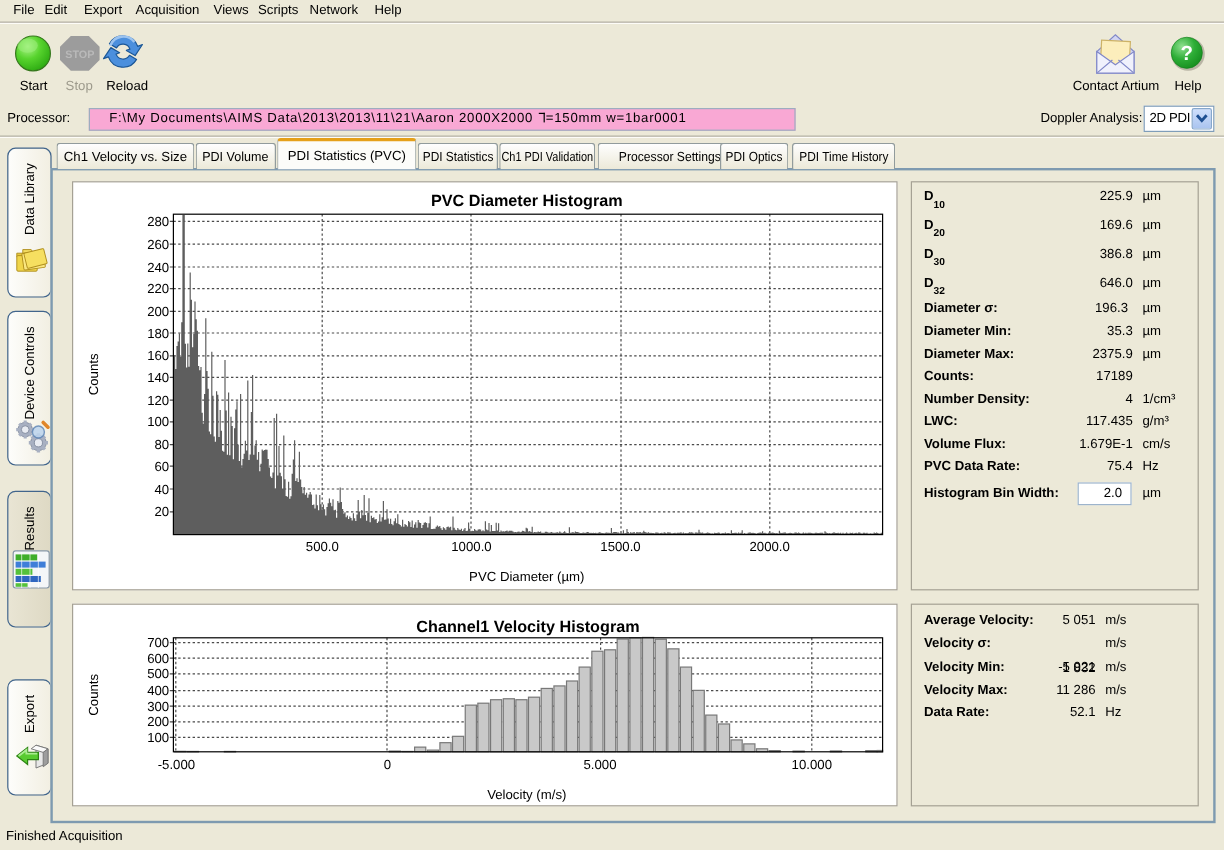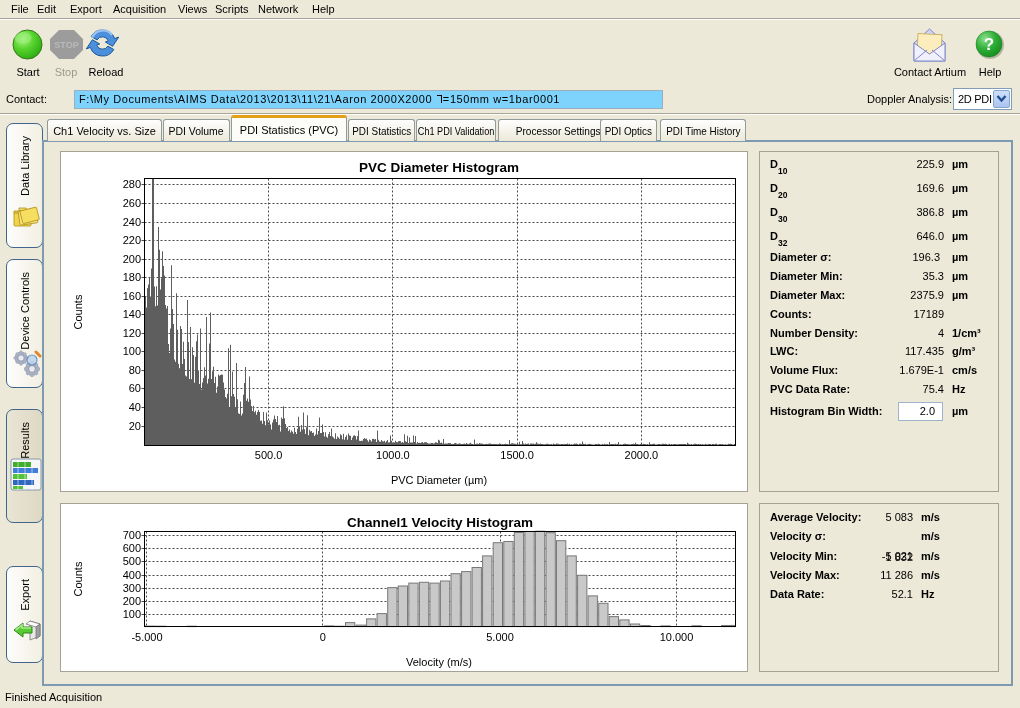--- a/index.html
+++ b/index.html
@@ -10,22 +10,22 @@
 
 
 #menubar { position:absolute; left:0; top:0; width:1020px; height:18px; }
 #menubar span { position:absolute; top:2.5px; font-size:11px; }
 
 
 .tlabel { position:absolute; top:66px; font-size:11px; text-align:center; }
 
 
 #locfield { position:absolute; left:74px; top:90px; width:589px; height:19px;
-  background:#7dd3fc; border:1px solid #9dadc0; font-size:11px; line-height:17px;
-  padding-left:4px; white-space:nowrap; overflow:hidden; letter-spacing:0.6px; }
+  background:#f9a8d4; border:1px solid #9dadc0; font-size:11px; line-height:17px;
+  padding-left:16px; white-space:nowrap; overflow:hidden; letter-spacing:0.6px; }
 .cornerglyph { display:inline-block; width:5px; height:8px;
   border-top:1px solid #000; border-right:1px solid #000; margin:0 1px 0 1px; }
 
 #combo { position:absolute; left:953px; top:88px; width:59px; height:22px;
   background:#fff; border:1px solid #7f9db9; }
 #combo .val { position:absolute; left:4px; top:4px; font-size:11px; letter-spacing:-0.3px; }
 #combo .btn { position:absolute; right:1px; top:1px; width:17px; height:18px;
   border-radius:2px; border:1px solid #86a7cb;
   background:linear-gradient(#cfdffc,#aac4ef); }
 
@@ -50,21 +50,21 @@
 #pane { position:absolute; left:42px; top:140px; width:971px; height:546px;
   border:2px solid #7e9ab0; background:#ece9d8; }
 
 .gbox { position:absolute; border:1px solid #a5a194; }
 #gb1 { left:60px; top:151px; width:688px; height:341px; background:#fff; }
 #gb2 { left:759px; top:151px; width:240px; height:341px; background:#ece9d8; }
 #gb3 { left:60px; top:503px; width:688px; height:169px; background:#fff; }
 #gb4 { left:759px; top:503px; width:240px; height:169px; background:#ece9d8; }
 .slab { position:absolute; left:770px; font-weight:bold; }
 .sval { position:absolute; width:100px; text-align:right; }
-.sunit { position:absolute; font-weight:bold;text-align:right; }
+.sunit { position:absolute; font-weight:normal;text-align:right; }
 sub.d { font-size:8.5px; font-weight:bold; position:relative; top:3px; }
 
 #binbox { position:absolute; left:898px; top:402px; width:45px; height:19px;
   background:#fff; border:1px solid #9db4cc; font-size:11px; text-align:right;
   line-height:17px; padding-right:7px; }
 
 #statusbar { position:absolute; left:5px; top:691px; font-size:11px; }
 </style>
 </head>
 <body>
@@ -118,21 +118,21 @@
   <circle cx="990" cy="45" r="14" fill="#b9b5a5"></circle>
   <circle cx="989" cy="44" r="13" fill="url(#ghelp)" stroke="#0f7c18" stroke-width="0.5"></circle>
   <text x="989" y="50" font-size="17" font-weight="bold" fill="#fff" text-anchor="middle" font-family="Liberation Sans">?</text>
 </svg>
 <div class="tlabel" style="left:2px;width:52px">Start</div>
 <div class="tlabel" style="left:40px;width:52px;color:#9d9a8c">Stop</div>
 <div class="tlabel" style="left:76px;width:60px">Reload</div>
 <div class="tlabel" style="left:880px;width:100px">Contact Artium</div>
 <div class="tlabel" style="left:965px;width:50px">Help</div>
 
-<div class="abs" style="left:6px;top:93px;font-size:11px">Contact:</div>
+<div class="abs" style="left:6px;top:93px;font-size:11px">Processor:</div>
 <div id="locfield">F:\My Documents\AIMS Data\2013\2013\11\21\Aaron 2000X2000 <span class="cornerglyph"></span>=150mm w=1bar0001</div>
 <div class="abs" style="left:867px;top:93px;font-size:11px">Doppler Analysis:</div>
 <div id="combo">
     <span class="val">2D PDI</span>
   <span class="btn">
       <svg width="15" height="16" viewBox="0 0 15 16" style="position:absolute;left:0;top:0">
   <path d="M3.5 5 L7.5 9.5 L11.5 5" fill="none" stroke="#1e4f91" stroke-width="2.4"></path>
       </svg>
     </span>
 </div>
@@ -410,21 +410,21 @@
 <div class="sval" style="left:844px;top:364.0px">1.679E-1</div>
 <div class="sunit" style="left:952px;top:364.0px">cm/s</div>
 <div class="slab" style="top:383.0px">PVC Data Rate:</div>
 <div class="sval" style="left:844px;top:383.0px">75.4</div>
 <div class="sunit" style="left:952px;top:383.0px">Hz</div>
 <div class="slab" style="top:404.5px">Histogram Bin Width:</div>
 <div class="sunit" style="left:952px;top:404.5px">µm</div>
 <div id="binbox">2.0</div>
 
 <div class="slab" style="top:511.29999999999995px">Average Velocity:</div>
-<div class="sval" style="left:813px;top:511.29999999999995px">5 083</div>
+<div class="sval" style="left:813px;top:511.29999999999995px">5 051</div>
 <div class="sunit" style="left:921px;top:511.29999999999995px">m/s</div>
 <div class="slab" style="top:530.4px">Velocity σ:</div>
 <div class="sval" style="left:813px;top:551px">1 832</div>
 <div class="sunit" style="left:921px;top:530.4px">m/s</div>
 <div class="slab" style="top:549.5px">Velocity Min:</div>
 <div class="sval" style="left:813px;top:549.5px">-5 021</div>
 <div class="sunit" style="left:921px;top:549.5px">m/s</div>
 <div class="slab" style="top:568.6px">Velocity Max:</div>
 <div class="sval" style="left:813px;top:568.6px">11 286</div>
 <div class="sunit" style="left:921px;top:568.6px">m/s</div>

